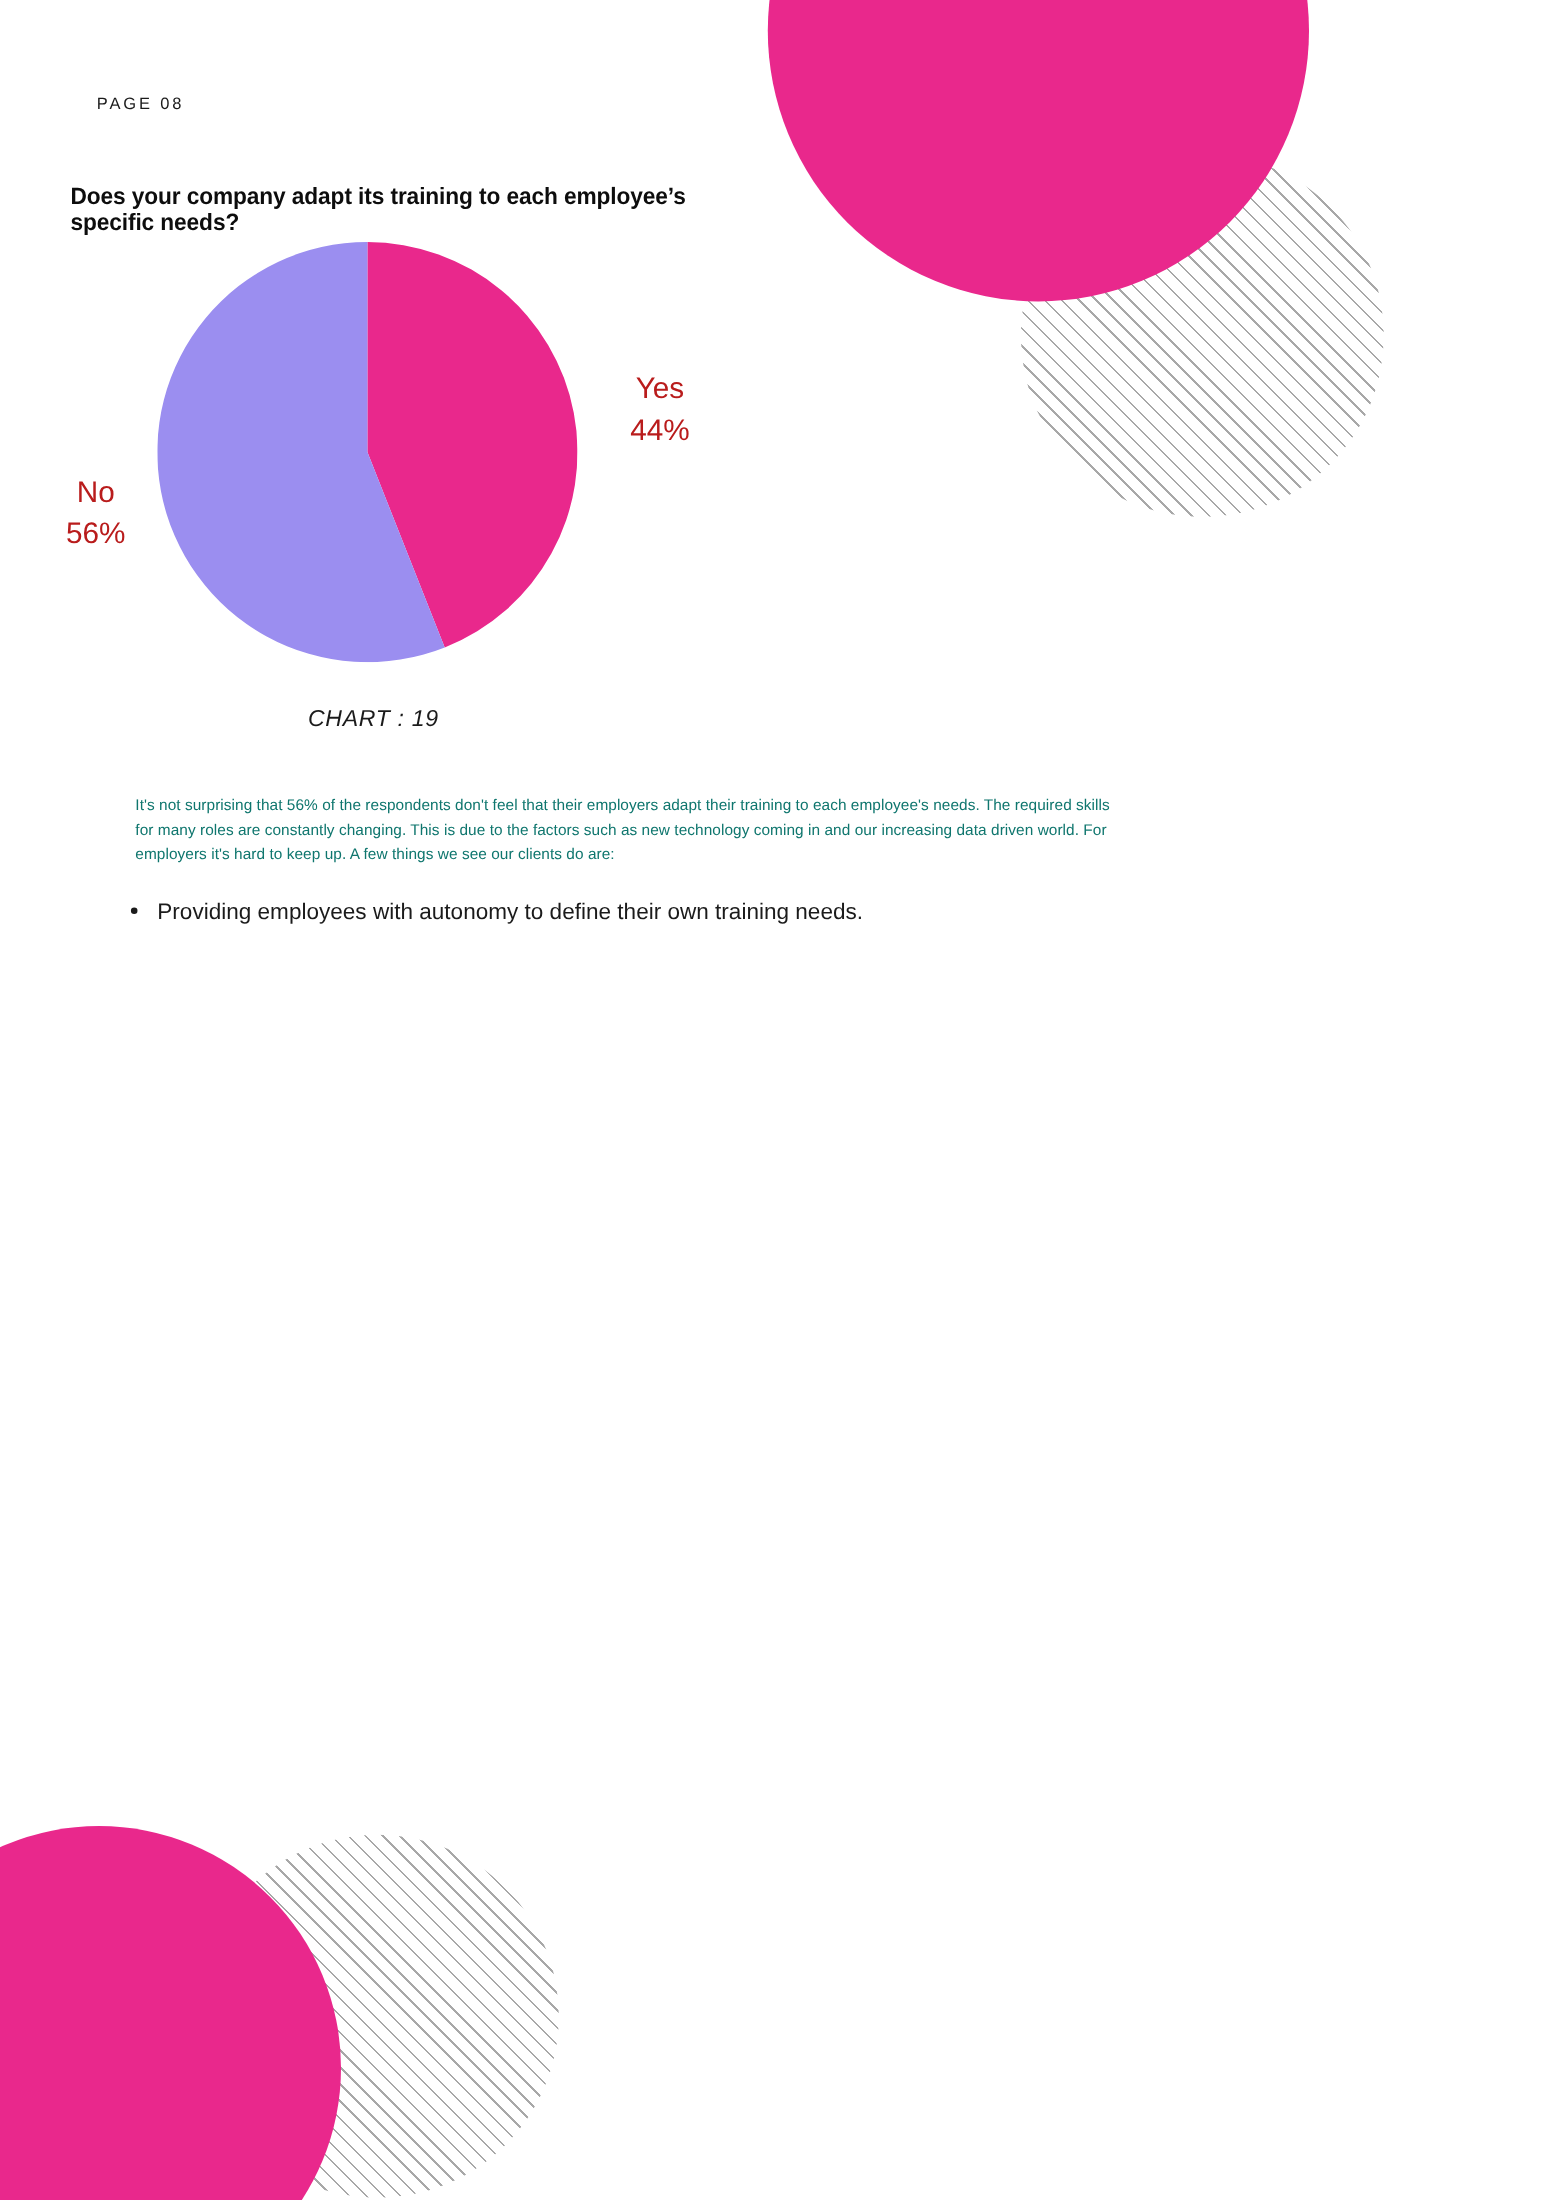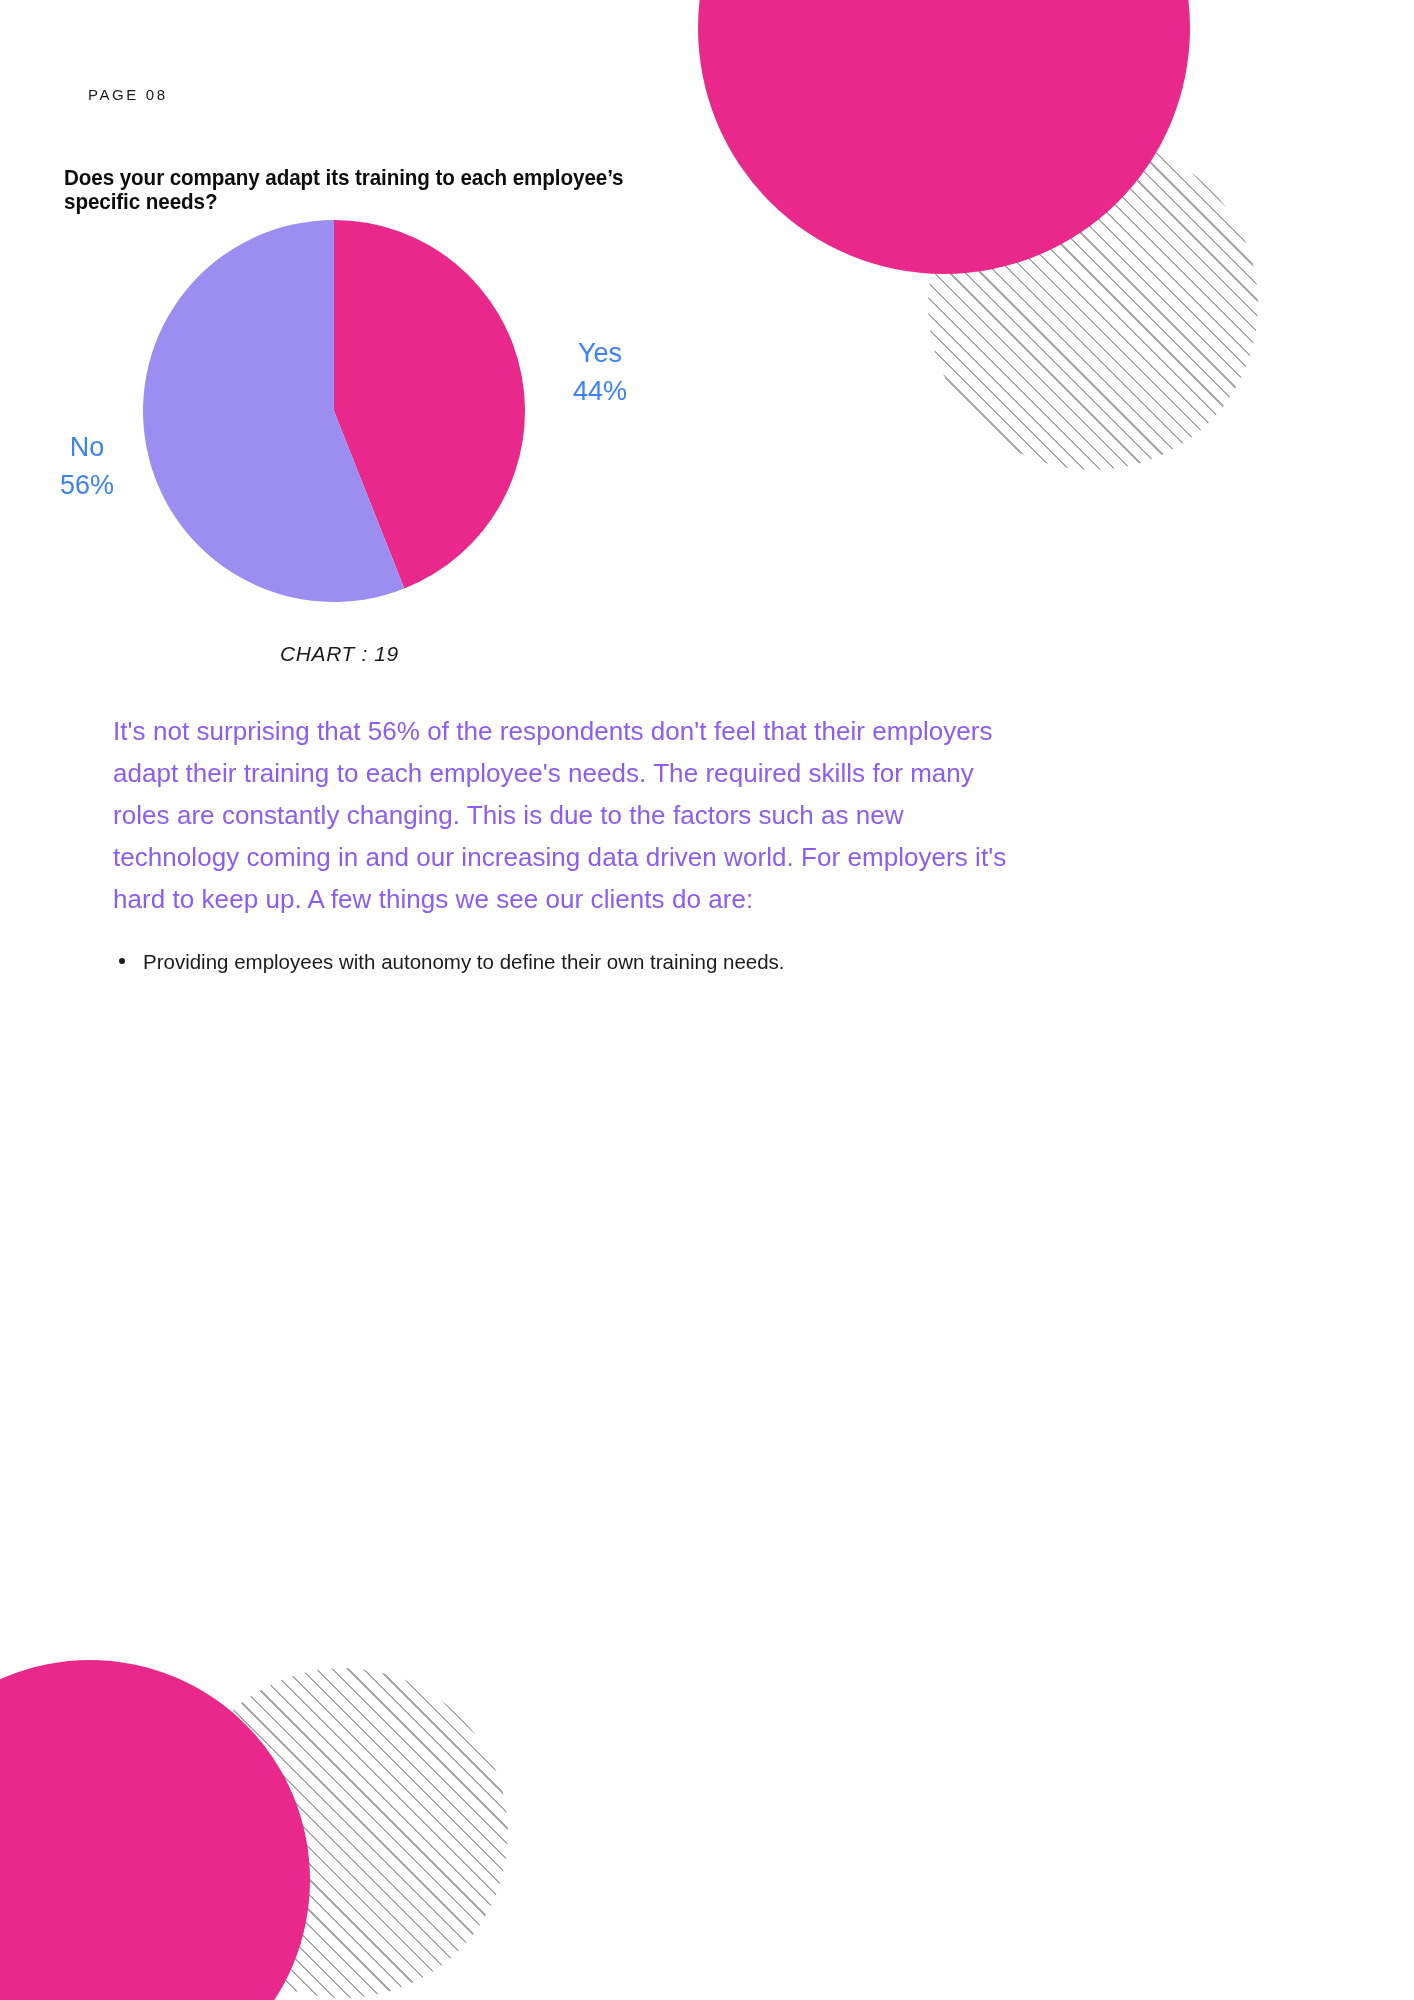--- a/index.html
+++ b/index.html
@@ -112,21 +112,21 @@
   }
   #pie-svg {
     position: absolute;
     left: 143px;
     top: 220px;
   }
   .pie-label {
     position: absolute;
     font-size: 27px;
     line-height: 1.42;
-    color: #3b82f6;
+    color: #b91c1c;
     font-weight: 400;
     text-align: center;
     font-family: "Liberation Sans", sans-serif;
   }
   #pie-label-yes {
     left: 500px;
     top: 334px;
     width: 200px;
   }
   #pie-label-no {
@@ -153,25 +153,25 @@
   }
 
   
   #body-copy {
     position: absolute;
     left: 113px;
     top: 710px;
     width: 912px;
   }
   #body-paragraph {
-    font-size: 26px;
+    font-size: 14px;
     line-height: 1.62;
-    color: #8b5cf6;
+    color: #0f766e;
     letter-spacing: 0.05px;
-    margin: 0;
+    margin: 10px;
     font-family: "Liberation Sans", sans-serif;
   }
   #bullet-list {
     list-style: none;
     margin: 24px 0 0 0;
     padding: 0;
   }
   #bullet-list li {
     position: relative;
     font-size: 20.5px;

